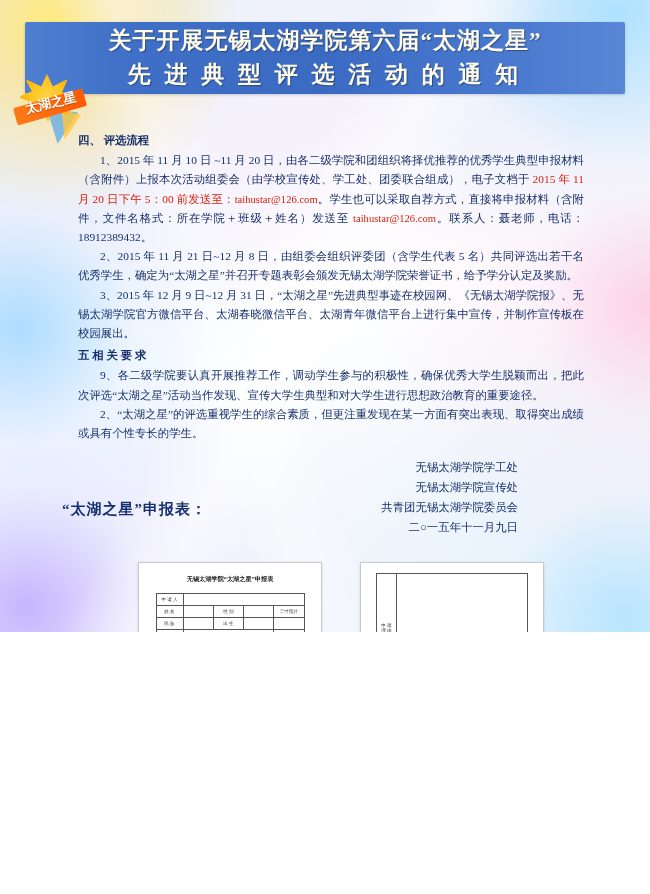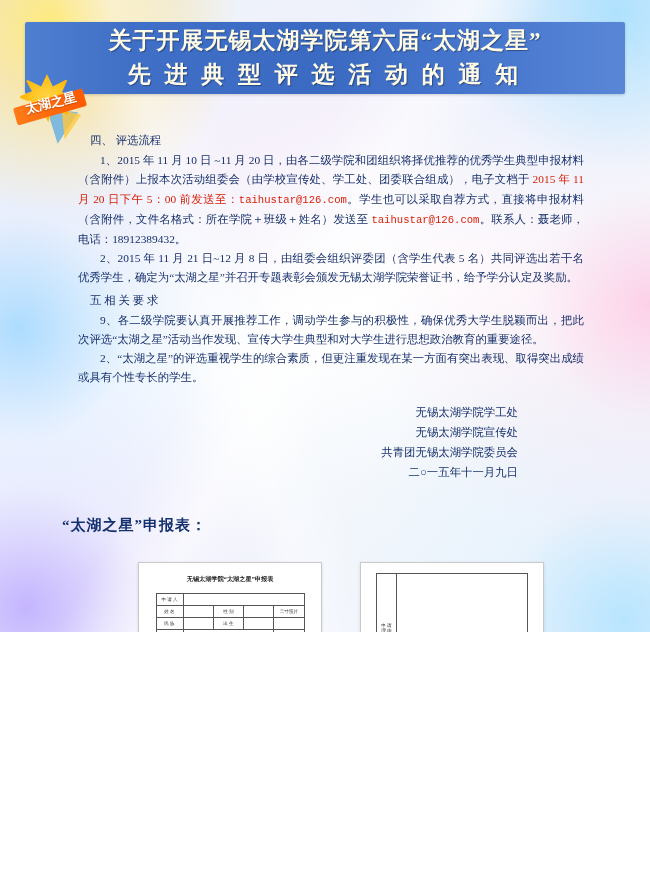--- a/index.html
+++ b/index.html
@@ -133,43 +133,43 @@
     left: 78px;
     top: 128px;
     width: 506px;
     color: #17306b;
     font-family: "Liberation Serif", serif;
     font-size: 11.4px;
     line-height: 19.2px;
     text-align: justify;
   }
   .sec-head {
-    font-weight: normal;
-    margin: 3px 0 1px 12px;
+    font-weight: bold;
+    margin: 3px 0 1px 0;
   }
   .para {
     text-indent: 22px;
     margin: 0;
   }
   .hl-red { color: #d81e06; }
-  .mono { font-family: Liberation Mono, monospace; font-size: 10.6px; }
+  .mono { font-family: Liberation Serif, serif; font-size: 10.6px; }
 
   .signature {
     margin-top: 14px;
     text-align: right;
     padding-right: 66px;
     line-height: 20px;
   }
   .signature div { white-space: nowrap; }
 
   
   .form-title {
     position: absolute;
     left: 62px;
-    top: 516px;
+    top: 500px;
     color: #14306e;
     font-family: "Liberation Serif", serif;
     font-weight: bold;
     font-size: 15px;
     letter-spacing: 1px;
   }
 
   
   .sheet {
     position: absolute;
@@ -263,20 +263,21 @@
     <div class="burst"></div>
     <div class="ribbon"></div>
     <div class="logo-text">太湖之星</div>
   </div>
 
   <div class="body-text">
     <div id="sections-host">
         <div class="sec-head">四、  评选流程</div>
         <div class="para"><span>1、2015 年 11 月 10 日 ~11 月 20 日，由各二级学院和团组织将择优推荐的优秀学生典型申报材料（含附件）上报本次活动组委会（由学校宣传处、学工处、团委联合组成），电子文档于 </span><span class="hl-red">2015 年 11 月 20 日下午 5：00 前发送至：</span><span class="mono hl-red">taihustar@126.com</span><span>。学生也可以采取自荐方式，直接将申报材料（含附件，文件名格式：所在学院＋班级＋姓名）发送至 </span><span class="mono hl-red">taihustar@126.com</span><span>。联系人：聂老师，电话：18912389432。</span></div>
         <div class="para"><span>2、2015 年 11 月 21 日~12 月 8 日，由组委会组织评委团（含学生代表 5 名）共同评选出若干名优秀学生，确定为“太湖之星”并召开专题表彰会颁发无锡太湖学院荣誉证书，给予学分认定及奖励。</span></div>
+        <div class="para"><span>3、2015 年 12 月 9 日~12 月 31 日，“太湖之星”先进典型事迹在校园网、《无锡太湖学院报》、无锡太湖学院官方微信平台、太湖春晓微信平台、太湖青年微信平台上进行集中宣传，并制作宣传板在校园展出。</span></div>
         <div class="sec-head">五  相 关 要 求</div>
         <div class="para"><span>9、各二级学院要认真开展推荐工作，调动学生参与的积极性，确保优秀大学生脱颖而出，把此次评选“太湖之星”活动当作发现、宣传大学生典型和对大学生进行思想政治教育的重要途径。</span></div>
         <div class="para"><span>2、“太湖之星”的评选重视学生的综合素质，但更注重发现在某一方面有突出表现、取得突出成绩或具有个性专长的学生。</span></div>
       </div>
     <div class="signature">
         <div>无锡太湖学院学工处</div>
         <div>无锡太湖学院宣传处</div>
         <div>共青团无锡太湖学院委员会</div>
         <div>二○一五年十一月九日</div>
       </div>

